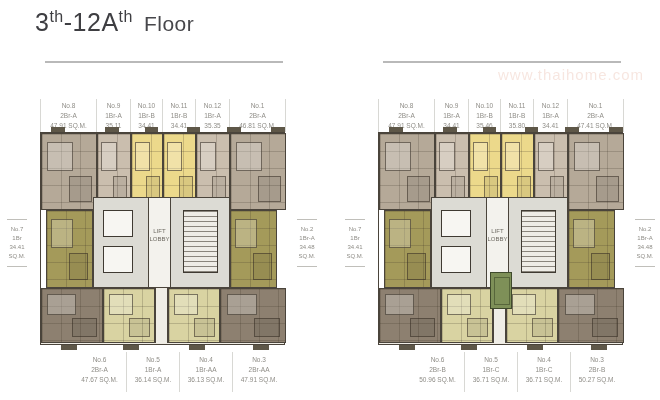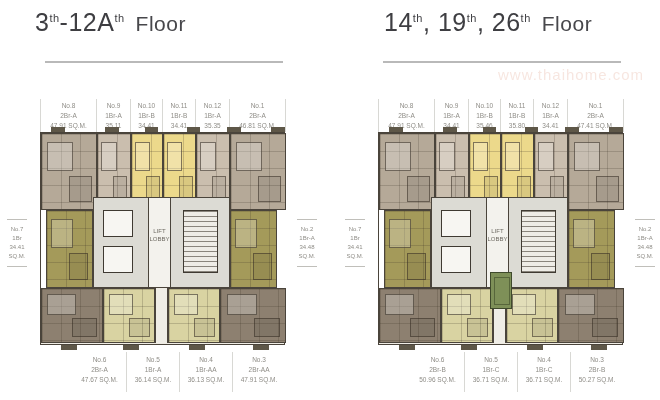--- a/index.html
+++ b/index.html
@@ -8,21 +8,21 @@
   }
   html,body{margin:0;padding:0;background:#fff;}
   .stage{position:relative;width:660px;height:400px;background:#ffffff;overflow:hidden;
          font-family:"Liberation Sans",sans-serif;}
   .panel{position:absolute;top:0;width:330px;height:400px;}
   #panel-left{left:0;} #panel-right{left:338px;width:322px;}
 
   .title{position:absolute;left:35px;top:8px;font-size:25px;color:#3e3e42;
          letter-spacing:.5px;white-space:nowrap;}
   #panel-right .title{left:46px;}
-  .title sup{font-size:11px;}
+  .title sup{font-size:16px;}
   .t-rest{margin-left:11px;font-size:21px;color:#47474b;}
 
   .rule{position:absolute;left:45px;top:61px;width:238px;height:2px;background:#b9b9b9;}
 
   .top-labels{position:absolute;left:40px;top:99px;width:245px;height:33px;display:flex;
               border-left:1px solid #d8d8d4;}
   .tl-col{border-right:1px solid #d8d8d4;text-align:center;font-size:6.5px;color:#8f8d87;
           line-height:1.55;padding-top:2px;box-sizing:border-box;overflow:hidden;}
 
   .plan-body{position:absolute;left:40px;top:132px;width:245px;height:213px;
@@ -205,21 +205,20 @@
     <div class="side-label sl-right">
       <div class="tick"></div>
       <div>No.2</div>
       <div>1Br-A</div>
       <div>34.48 SQ.M.</div>
       <div class="tick"></div>
     </div>
   </div>
 
   <div class="panel" id="panel-right">
-    <div class="title"><span>14</span><sup>th</sup><span>, 19</span><sup>th</sup><span>, 26</span><sup>th</sup><span class="t-rest">Floor</span></div>
     <div class="rule"></div>
 
     <div class="top-labels">
       <div class="tl-col" style="flex:0 0 56px">
         <div>No.8</div>
         <div>2Br-A</div>
         <div>47.91 SQ.M.</div>
       </div>
       <div class="tl-col" style="flex:0 0 34px">
         <div>No.9</div>

